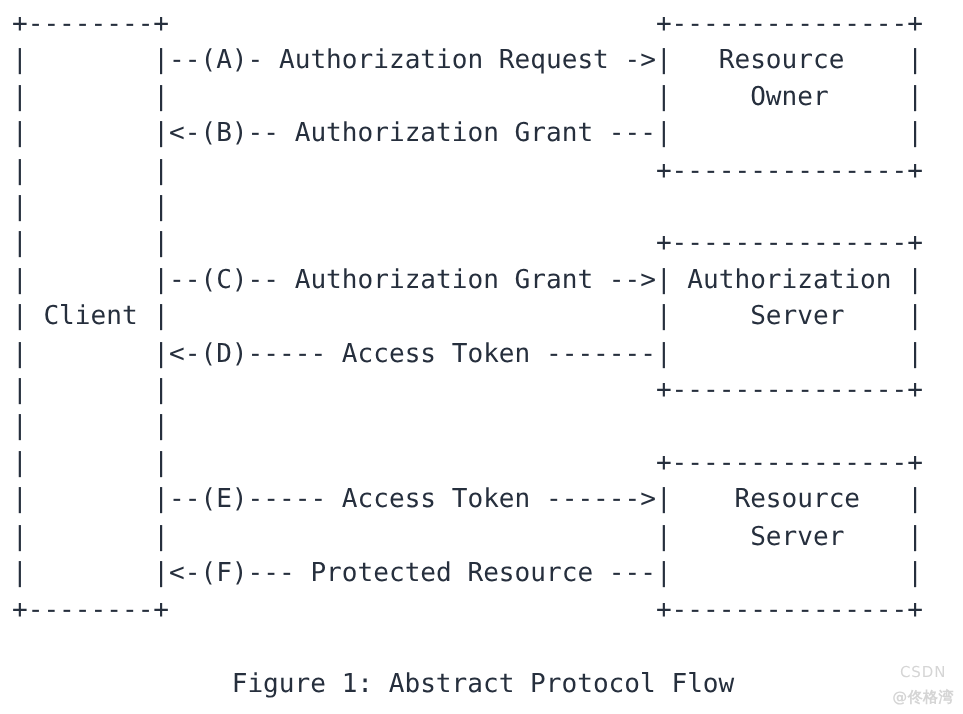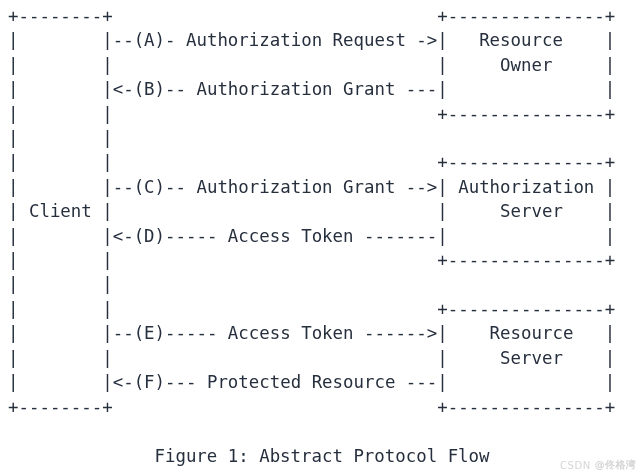--- a/index.html
+++ b/index.html
@@ -46,20 +46,21 @@
     position: absolute;
     right: 6px;
     bottom: 4px;
     display: flex;
     align-items: center;
     gap: 4px;
     font-family: "DejaVu Sans", "Liberation Sans", sans-serif;
     font-size: 10px;
     color: #d5d5d5;
     user-select: none;
+    flex-direction: column;
   }
   #watermark .wm-brand {
     letter-spacing: 0.6px;
   }
   #watermark .wm-user {
     letter-spacing: 0.3px;
     font-weight: bold;
   }
 </style>
 </head>

